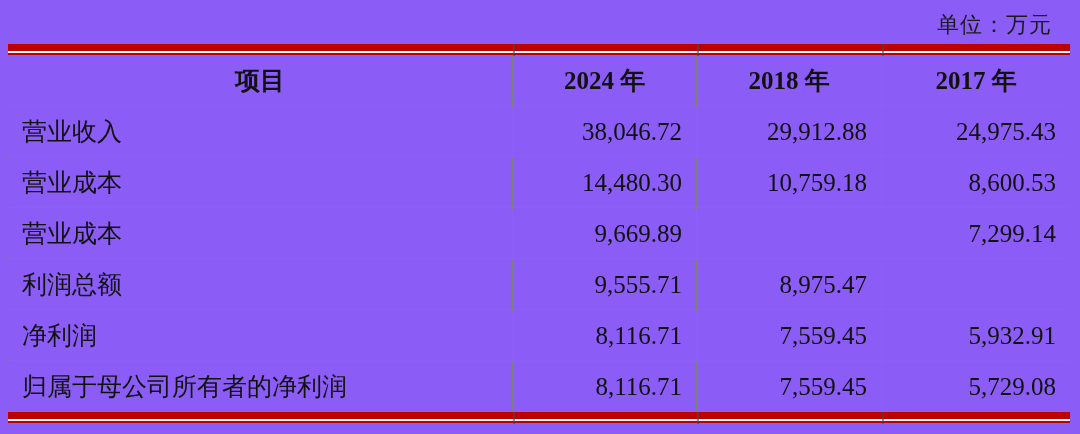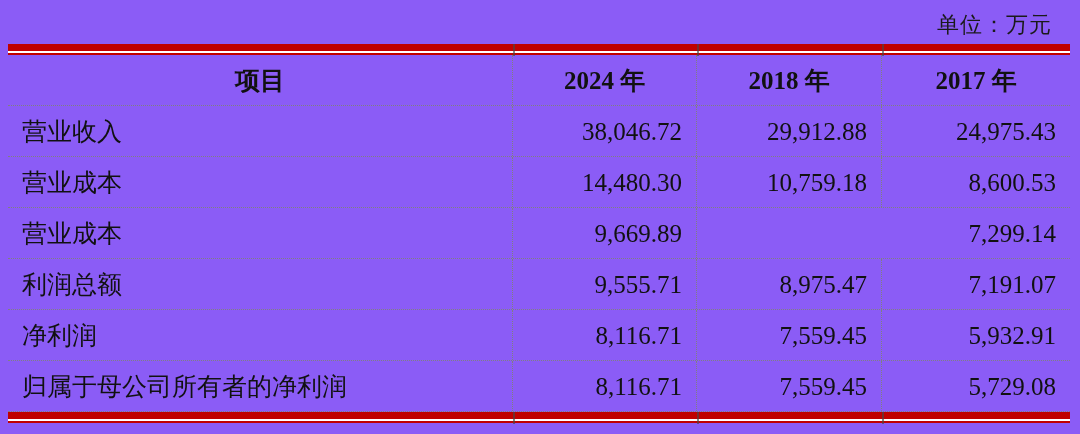--- a/index.html
+++ b/index.html
@@ -115,21 +115,20 @@
     <div class="trow">
       <div class="cell c-item">营业成本</div>
       <div class="cell c-num c2">9,669.89</div>
       <div class="cell c-num c4">7,299.14</div>
     </div>
 
     <div class="trow">
       <div class="cell c-item">利润总额</div>
       <div class="cell c-num c2">9,555.71</div>
       <div class="cell c-num c3">8,975.47</div>
-      <div class="cell c-num c4">7,191.07</div>
     </div>
 
     <div class="trow">
       <div class="cell c-item">净利润</div>
       <div class="cell c-num c2">8,116.71</div>
       <div class="cell c-num c3">7,559.45</div>
       <div class="cell c-num c4">5,932.91</div>
     </div>
 
     <div class="trow">

